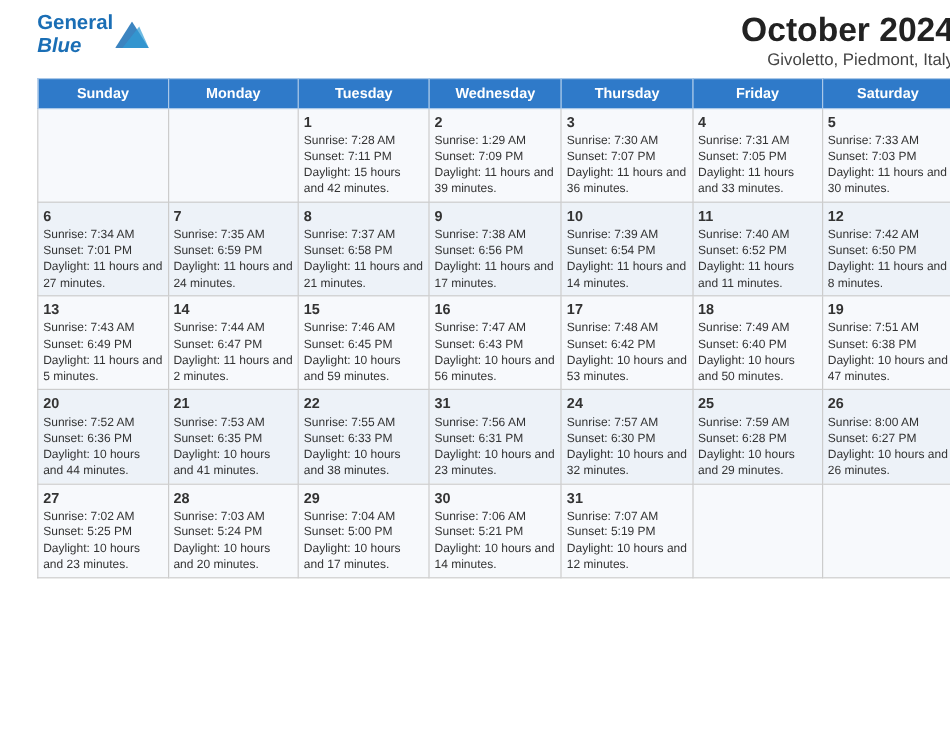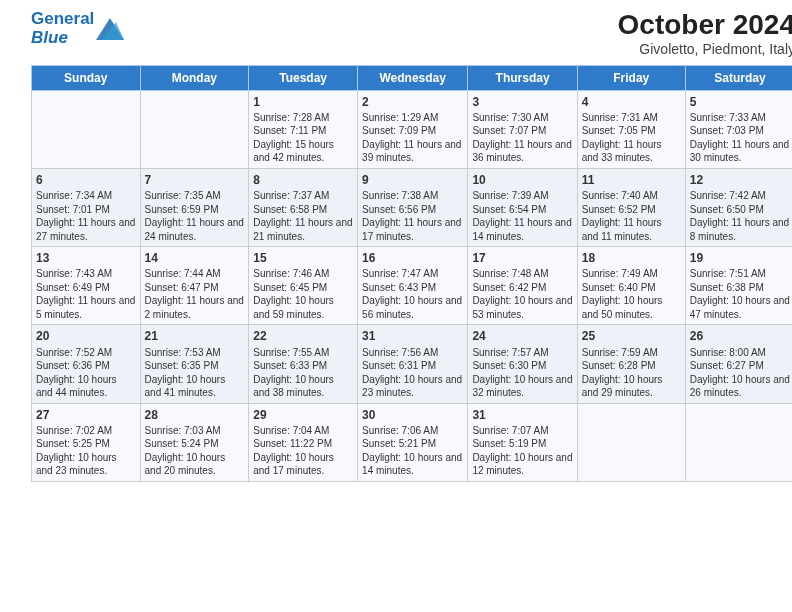--- a/index.html
+++ b/index.html
@@ -167,21 +167,21 @@
           <td><span class="day-num">21</span><span>Sunrise: 7:53 AM</span><br><span>Sunset: 6:35 PM</span><br><span>Daylight: 10 hours and 41 minutes.</span></td>
           <td><span class="day-num">22</span><span>Sunrise: 7:55 AM</span><br><span>Sunset: 6:33 PM</span><br><span>Daylight: 10 hours and 38 minutes.</span></td>
           <td><span class="day-num">31</span><span>Sunrise: 7:56 AM</span><br><span>Sunset: 6:31 PM</span><br><span>Daylight: 10 hours and 23 minutes.</span></td>
           <td><span class="day-num">24</span><span>Sunrise: 7:57 AM</span><br><span>Sunset: 6:30 PM</span><br><span>Daylight: 10 hours and 32 minutes.</span></td>
           <td><span class="day-num">25</span><span>Sunrise: 7:59 AM</span><br><span>Sunset: 6:28 PM</span><br><span>Daylight: 10 hours and 29 minutes.</span></td>
           <td><span class="day-num">26</span><span>Sunrise: 8:00 AM</span><br><span>Sunset: 6:27 PM</span><br><span>Daylight: 10 hours and 26 minutes.</span></td>
         </tr>
         <tr>
           <td><span class="day-num">27</span><span>Sunrise: 7:02 AM</span><br><span>Sunset: 5:25 PM</span><br><span>Daylight: 10 hours and 23 minutes.</span></td>
           <td><span class="day-num">28</span><span>Sunrise: 7:03 AM</span><br><span>Sunset: 5:24 PM</span><br><span>Daylight: 10 hours and 20 minutes.</span></td>
-          <td><span class="day-num">29</span><span>Sunrise: 7:04 AM</span><br><span>Sunset: 11:22 PM</span><br><span>Daylight: 10 hours and 17 minutes.</span></td>
+          <td><span class="day-num">29</span><span>Sunrise: 7:04 AM</span><br><span>Sunset: 5:00 PM</span><br><span>Daylight: 10 hours and 17 minutes.</span></td>
           <td><span class="day-num">30</span><span>Sunrise: 7:06 AM</span><br><span>Sunset: 5:21 PM</span><br><span>Daylight: 10 hours and 14 minutes.</span></td>
           <td><span class="day-num">31</span><span>Sunrise: 7:07 AM</span><br><span>Sunset: 5:19 PM</span><br><span>Daylight: 10 hours and 12 minutes.</span></td>
           <td class="empty-cell"></td>
           <td class="empty-cell"></td>
         </tr>
       </tbody>
   </table>
 </div>
 
 </body></html>

